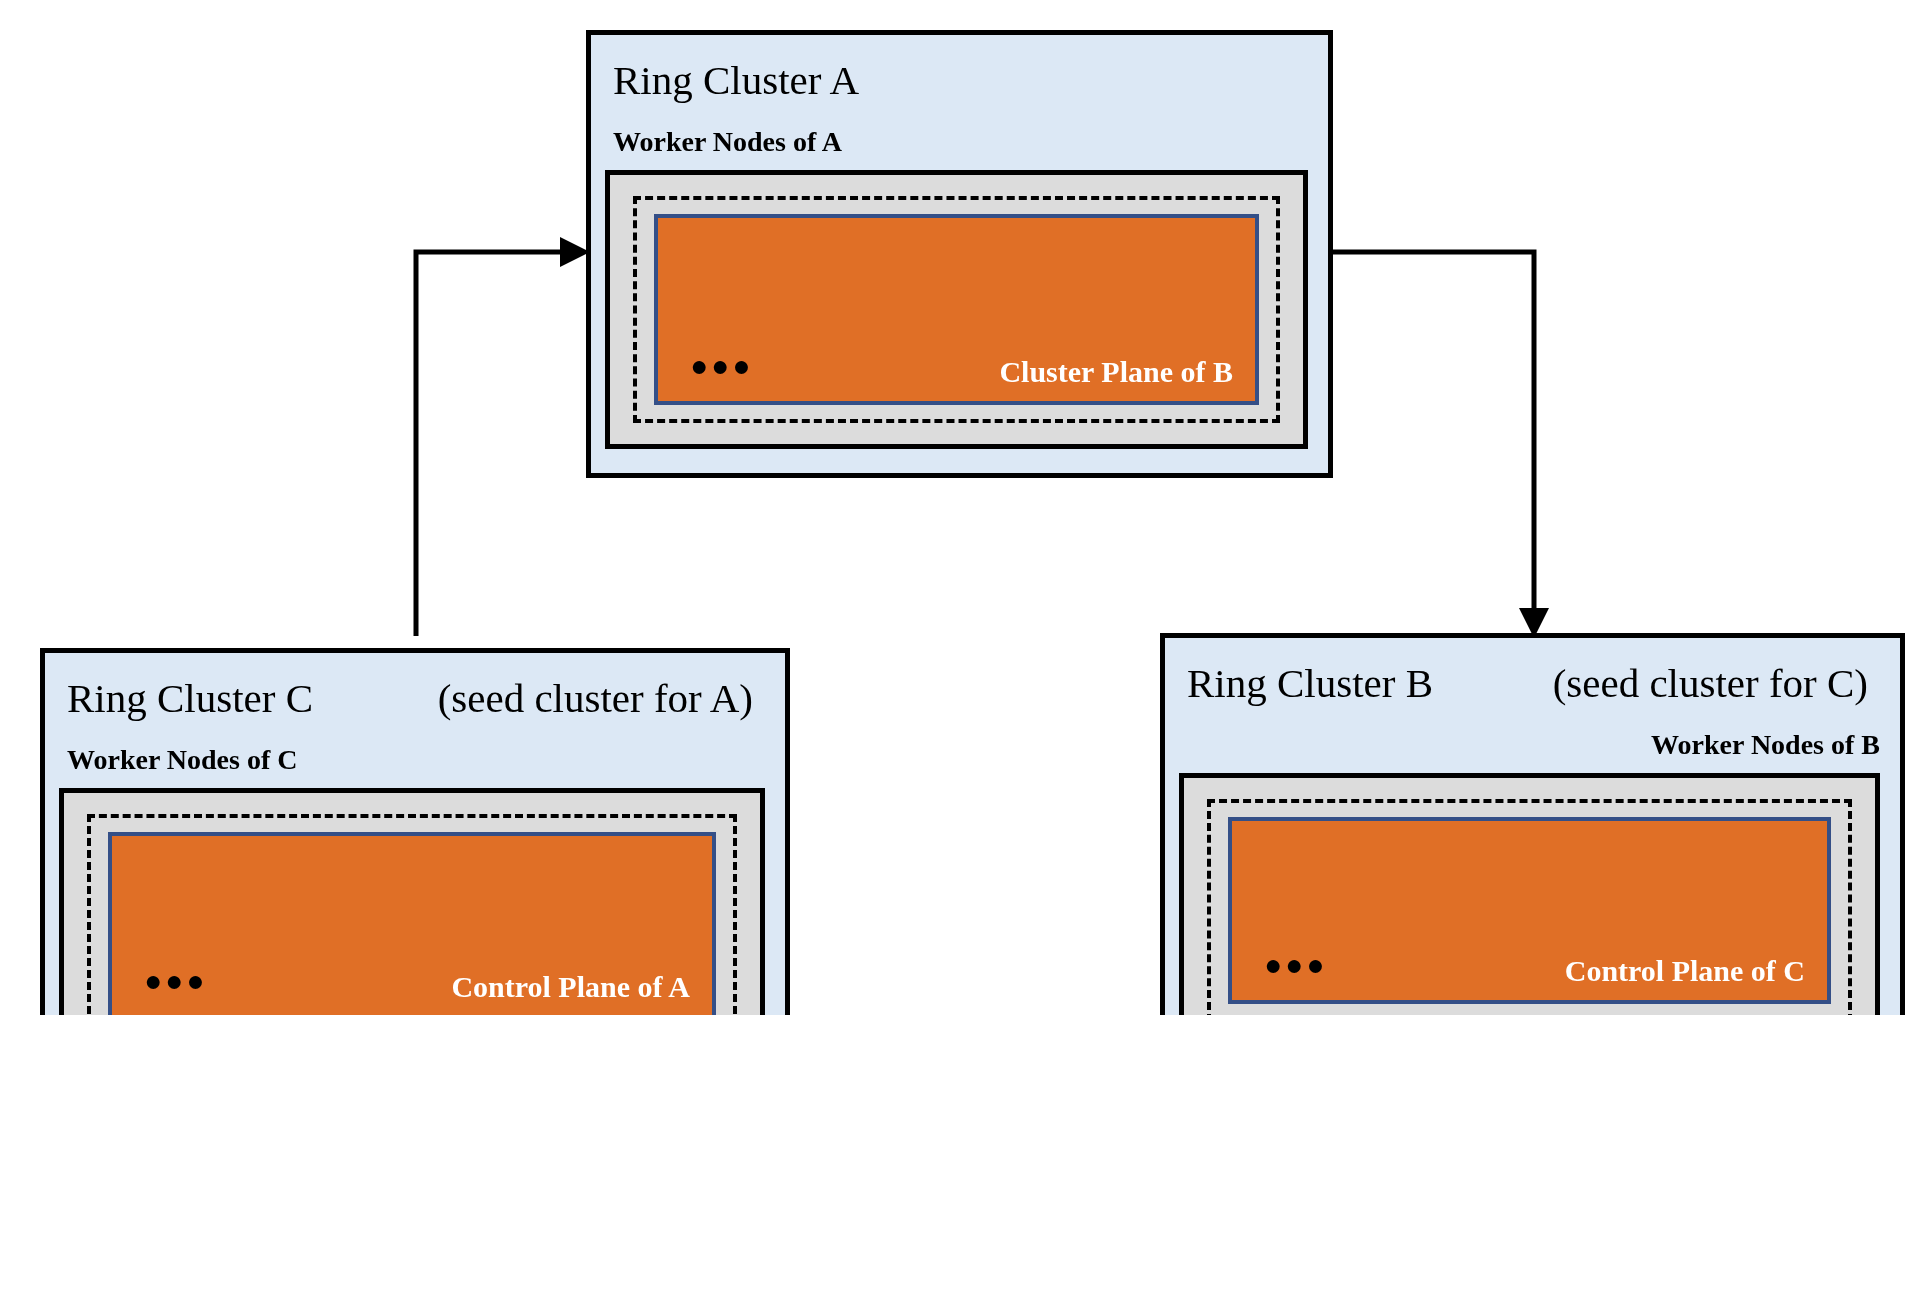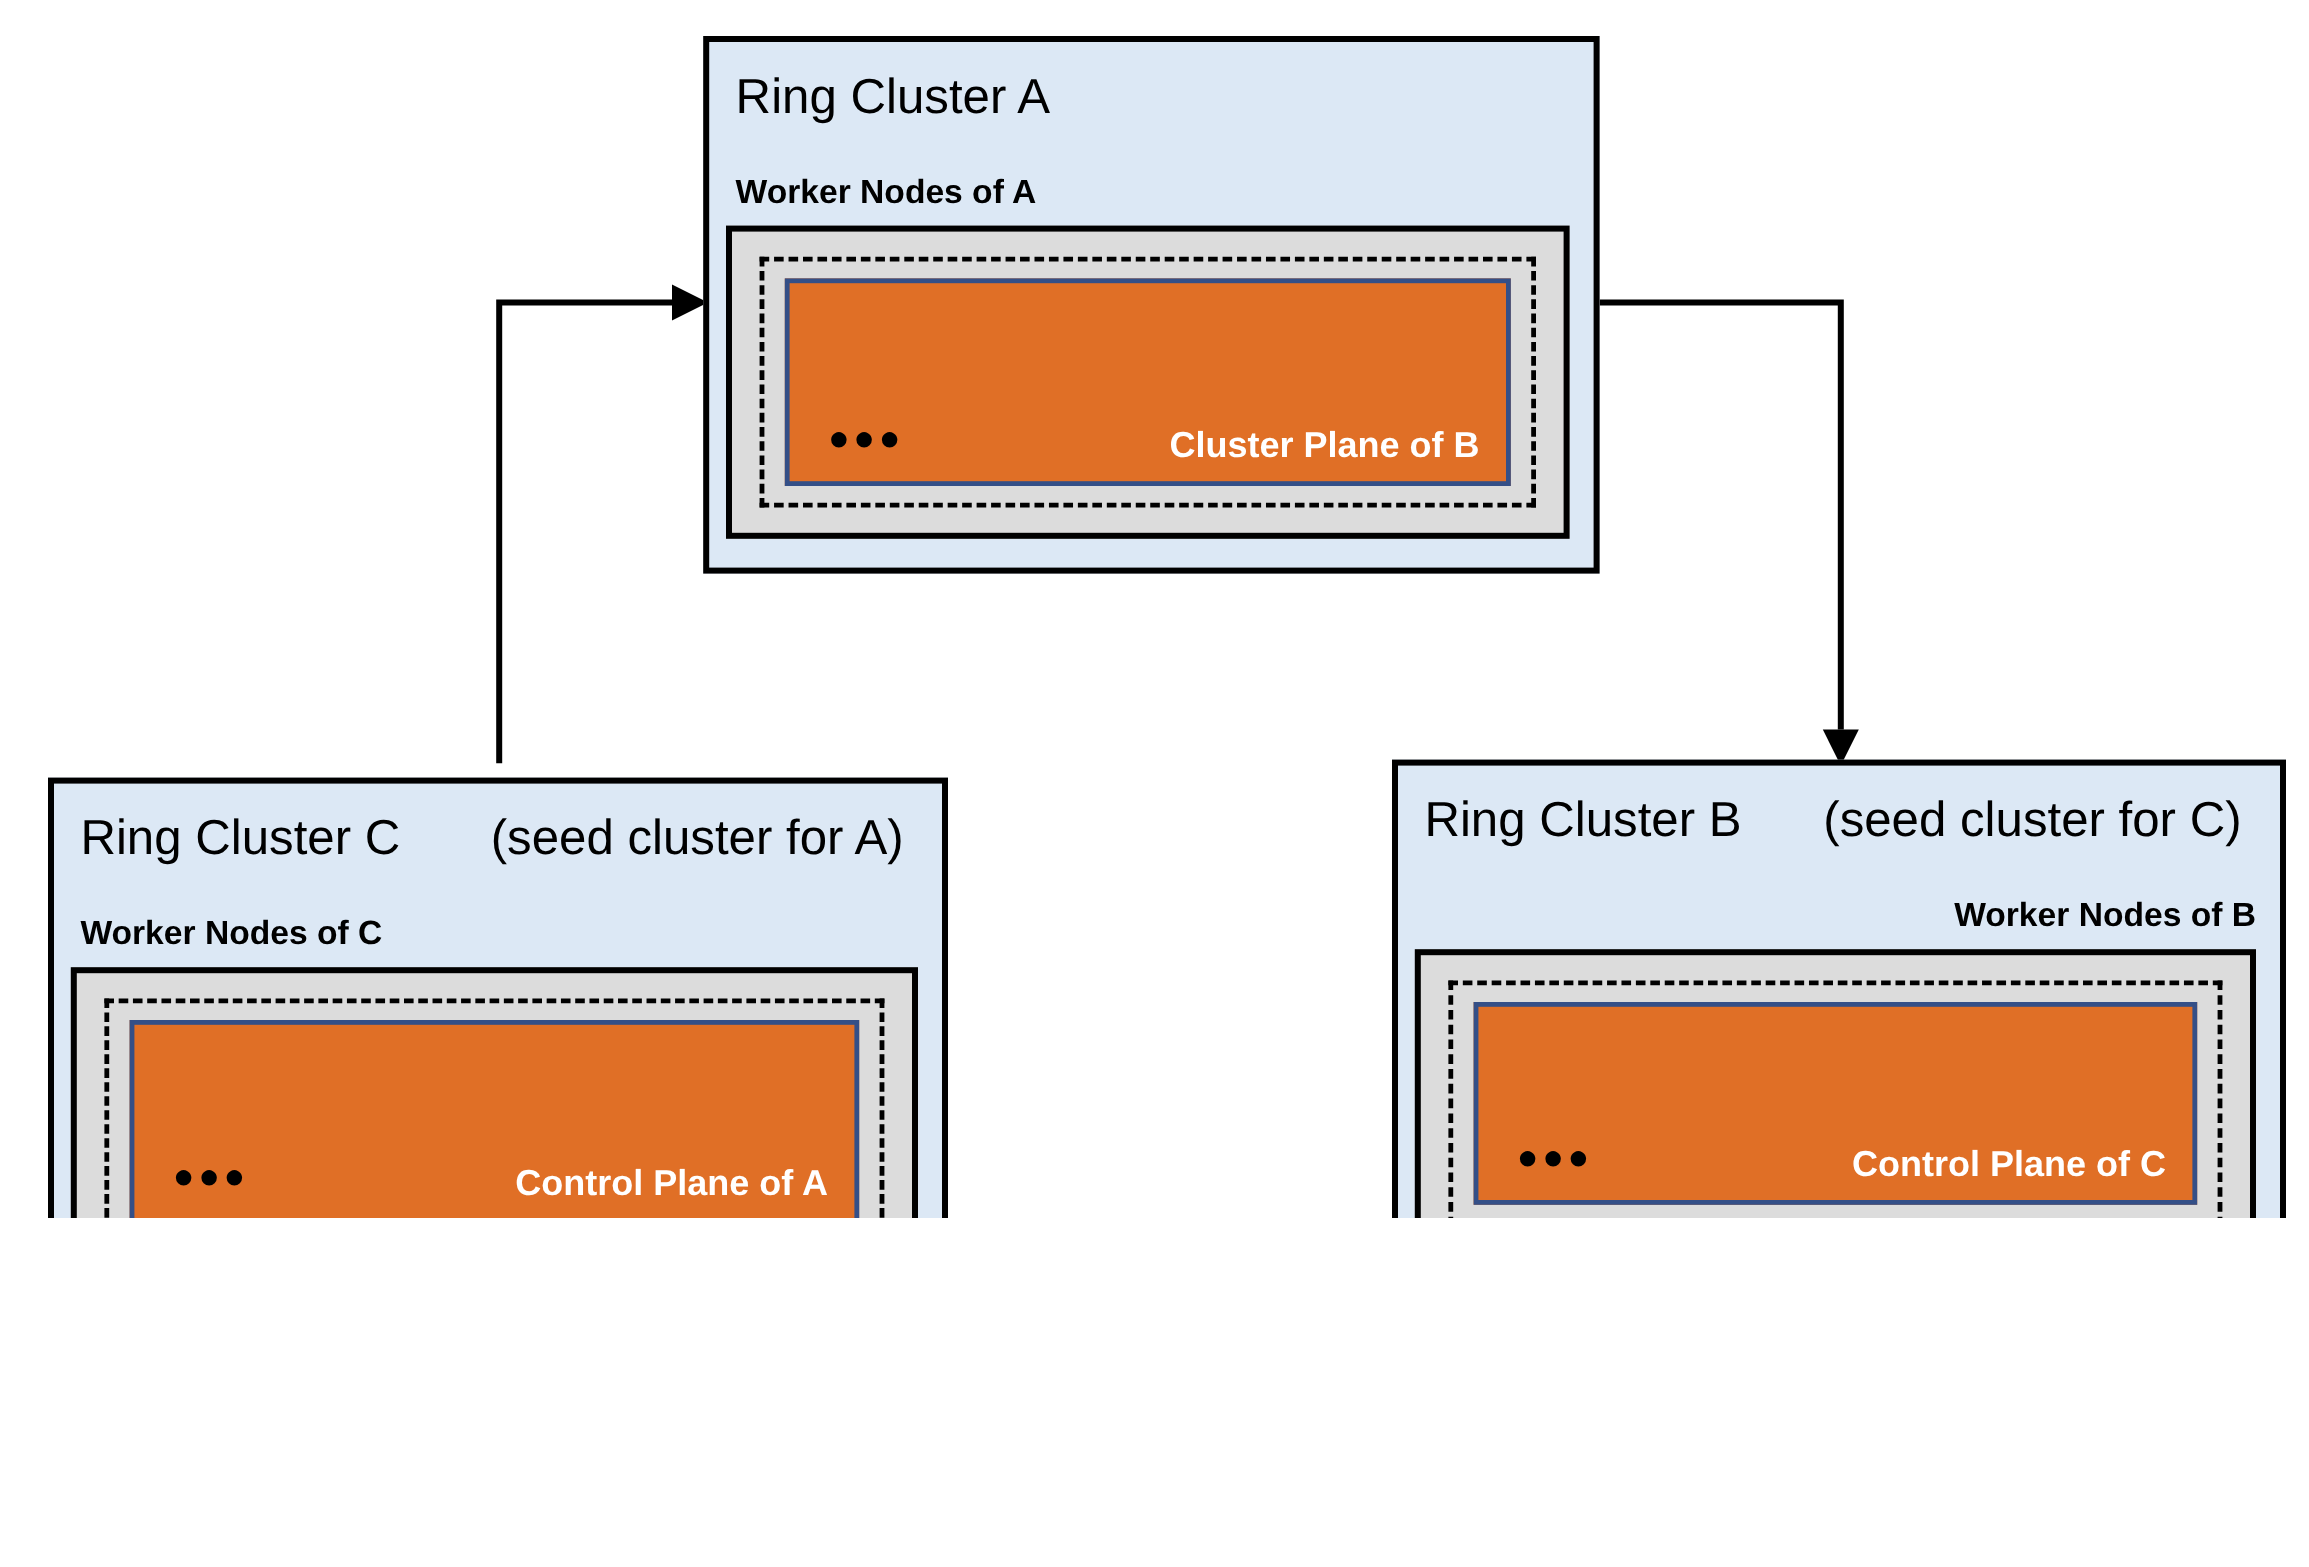--- a/index.html
+++ b/index.html
@@ -7,20 +7,21 @@
     padding: 0;
     background: #ffffff;
     font-family: "Liberation Sans", sans-serif;
   }
   .canvas {
     position: relative;
     width: 1924px;
     height: 1015px;
     background: #ffffff;
     overflow: hidden;
+    font-family: Liberation Serif, serif;
   }
   .arrows {
     position: absolute;
     left: 0;
     top: 0;
     width: 1924px;
     height: 1306px;
   }
   .arrows path {
     fill: none;
@@ -51,21 +52,21 @@
     font-size: 41px;
     line-height: 1.25;
     color: #000000;
     padding: 8px 12px 0 8px;
     white-space: nowrap;
   }
   .worker-label {
     font-size: 28px;
     font-weight: 700;
     color: #000000;
-    margin-top: 38px;
+    margin-top: 20px;
     padding-left: 8px;
     line-height: 1.15;
   }
   .node-box {
     flex: 1;
     margin-top: 12px;
     background: #dcdcdc;
     border: 5px solid #000000;
     box-sizing: border-box;
     padding: 21px 23px;

